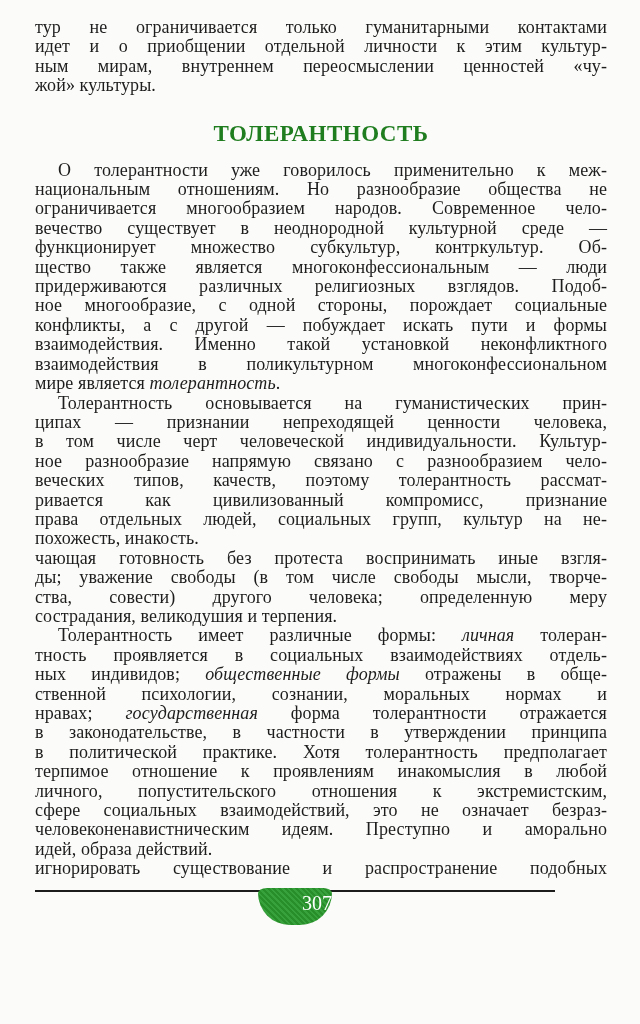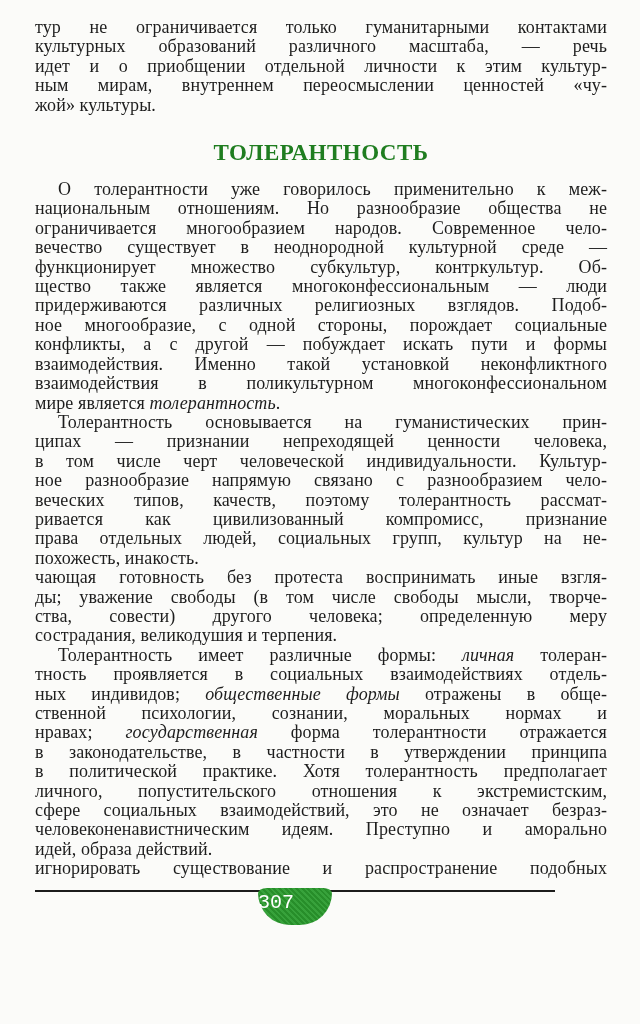--- a/index.html
+++ b/index.html
@@ -42,35 +42,34 @@
   .footer { margin-top: 11px; position: relative; }
   .rule { height: 2px; background: #1c1c1c; }
   .badge {
     width: 74px;
     height: 37px;
     margin: -4px auto 0 auto;
     background: #2f9e33;
     background-image: repeating-linear-gradient(
       45deg, rgba(0,70,0,0.18) 0 2px, rgba(255,255,255,0.04) 2px 4px);
     border-radius: 10px 10px 37px 37px / 6px 6px 37px 37px;
-    text-align: left;
+    text-align: right;
     color: #ffffff;
-    font-family: Liberation Mono, monospace;
+    font-family: Liberation Serif, serif;
     font-size: 20px;
     line-height: 30px;
   }
 </style>
 </head>
 <body>
 
 <div class="page">
   <div class="doc-body">
       <div class="paragraph">
         <div class="line">тур не ограничивается только гуманитарными контактами</div>
-        <div class="line">культурных образований различного масштаба, — речь</div>
         <div class="line">идет и о приобщении отдельной личности к этим культур-</div>
         <div class="line">ным мирам, внутреннем переосмыслении ценностей «чу-</div>
         <div class="line last">жой» культуры.</div>
       </div>
       <div class="heading">ТОЛЕРАНТНОСТЬ</div>
       <div class="paragraph">
         <div class="line indent">О толерантности уже говорилось применительно к меж-</div>
         <div class="line">национальным отношениям. Но разнообразие общества не</div>
         <div class="line">ограничивается многообразием народов. Современное чело-</div>
         <div class="line">вечество существует в неоднородной культурной среде —</div>
@@ -100,20 +99,21 @@
         <div class="line last">сострадания, великодушия и терпения.</div>
       </div>
       <div class="paragraph">
         <div class="line indent">Толерантность имеет различные формы: <em>личная</em> толеран-</div>
         <div class="line">тность проявляется в социальных взаимодействиях отдель-</div>
         <div class="line">ных индивидов; <em>общественные формы</em> отражены в обще-</div>
         <div class="line">ственной психологии, сознании, моральных нормах и</div>
         <div class="line">нравах; <em>государственная</em> форма толерантности отражается</div>
         <div class="line">в законодательстве, в частности в утверждении принципа</div>
         <div class="line">в политической практике. Хотя толерантность предполагает</div>
+        <div class="line">терпимое отношение к проявлениям инакомыслия в любой</div>
         <div class="line">личного, попустительского отношения к экстремистским,</div>
         <div class="line">сфере социальных взаимодействий, это не означает безраз-</div>
         <div class="line">человеконенавистническим идеям. Преступно и аморально</div>
         <div class="line last">идей, образа действий.</div>
         <div class="line">игнорировать существование и распространение подобных</div>
       </div>
     </div>
   <div class="footer">
     <div class="rule"></div>
     <div class="badge">

